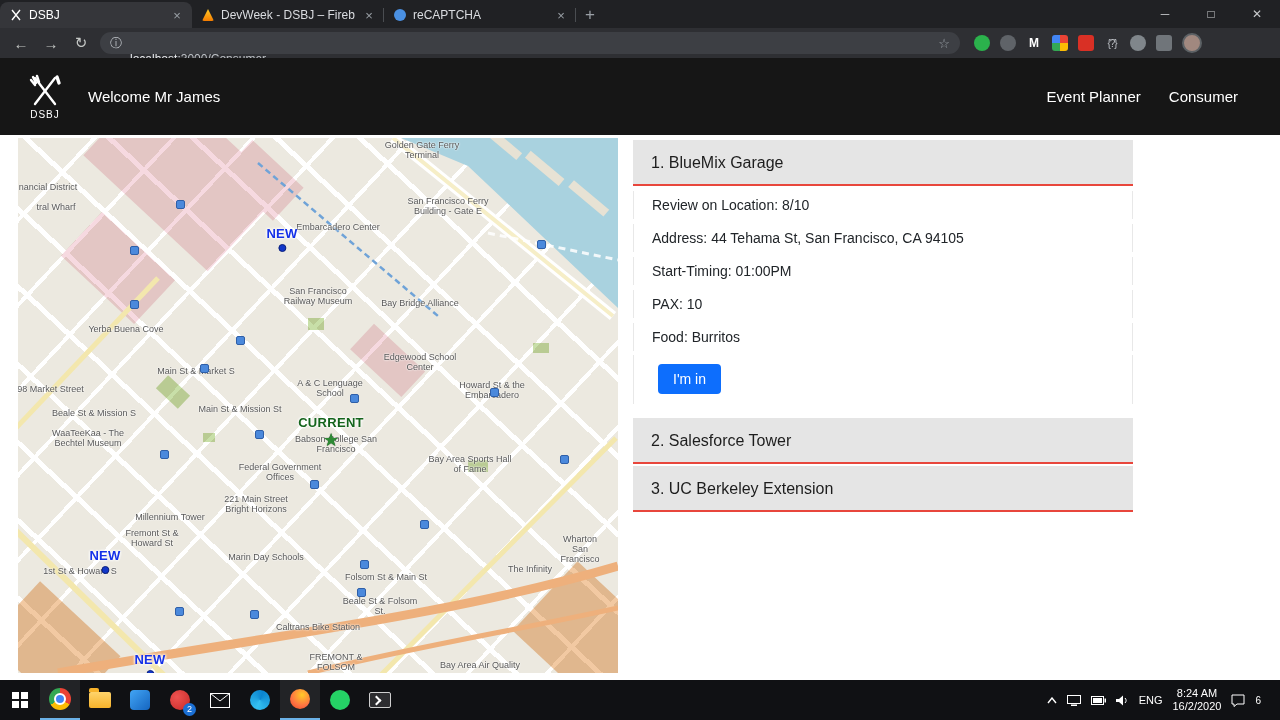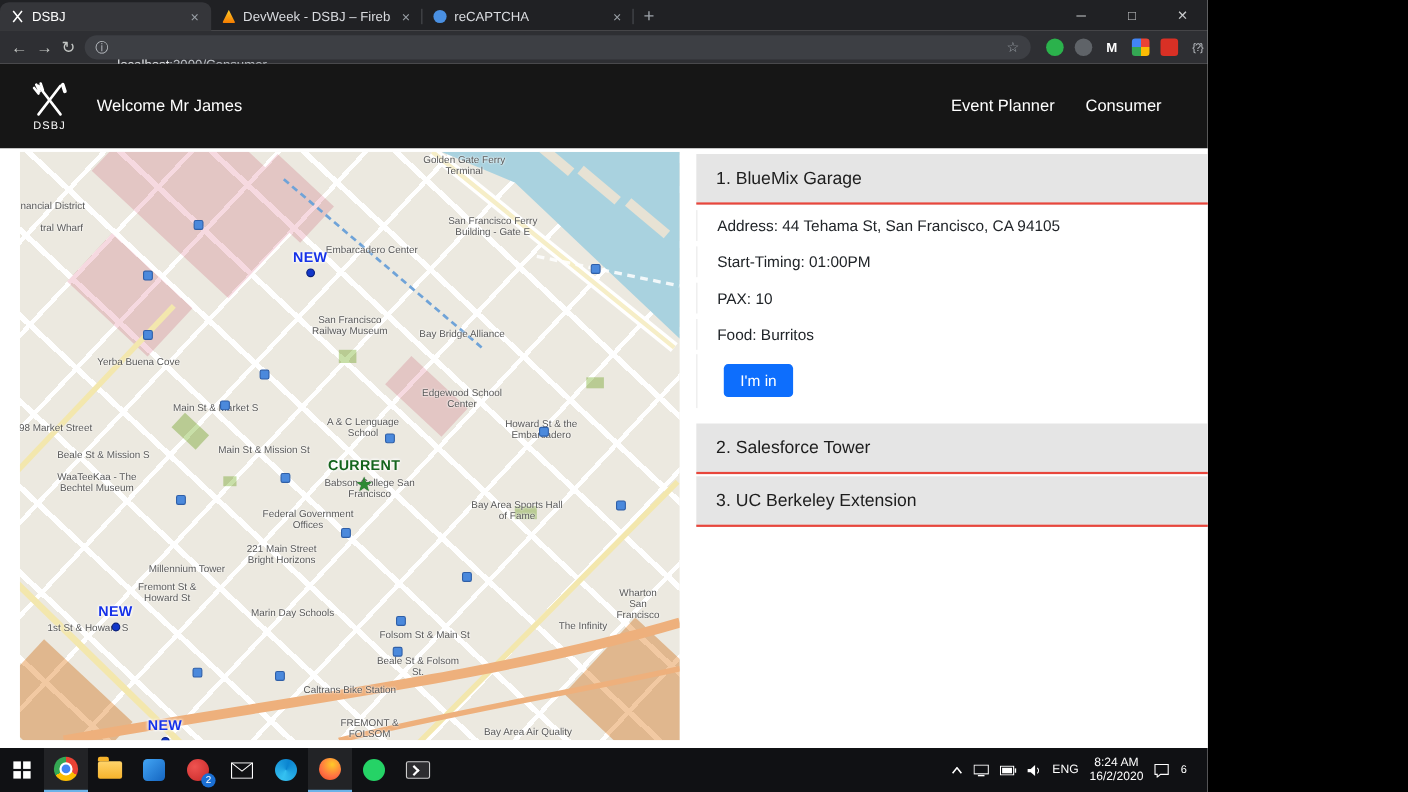--- a/index.html
+++ b/index.html
@@ -1,18 +1,18 @@
 <!DOCTYPE html>
 <html style="--red-line: #e8463c; --primary-button: #0d6efd;"><head>
 <meta charset="utf-8">
 <style>
   * { margin:0; padding:0; box-sizing:border-box; }
   html,body { width:1280px; height:720px; overflow:hidden; }
   body { font-family:"Liberation Sans","DejaVu Sans",sans-serif; background:#000; }
-  .screen { position:relative; width:1098px; height:720px; overflow:hidden; background:#fff; }
+  .screen { position:relative; width:1280px; height:720px; overflow:hidden; background:#fff; }
 
   
   .tabstrip { position:absolute; top:0; left:0; right:0; height:28px; background:#202124; display:flex; align-items:flex-end; }
   .tab { width:192px; height:26px; display:flex; align-items:center; gap:7px; padding:0 8px 0 10px; color:#dadce0; font-size:12px; cursor:pointer; position:relative; }
   .tab.active { background:#35363a; border-radius:8px 8px 0 0; color:#fff; }
   .tab .tab-title { flex:1; white-space:nowrap; overflow:hidden; }
   .tab .tab-close { color:#9aa0a6; font-size:13px; width:14px; text-align:center; }
   .tab:not(.active)::after { content:""; position:absolute; right:0; top:6px; bottom:6px; width:1px; background:#4a4d51; }
   .fav { width:12px; height:12px; flex:0 0 12px; border-radius:2px; }
   .fav-firebase { background:linear-gradient(#ffca28,#f57c00); clip-path:polygon(50% 0,100% 100%,0 100%); }
@@ -289,20 +289,21 @@
             <span class="marker-dot">★</span>
           </div>
         </div>
     </div>
 
     <div class="panel">
 
       <div class="loc">
         <div class="loc-header">1. BlueMix Garage</div>
         <div class="loc-body expanded">
+          <div class="detail-row">Review on Location: 8/10</div>
           <div class="detail-row">Address: 44 Tehama St, San Francisco, CA 94105</div>
           <div class="detail-row">Start-Timing: 01:00PM</div>
           <div class="detail-row">PAX: 10</div>
           <div class="detail-row">Food: Burritos</div>
           <div class="btn-row">
             <button class="im-in-btn">I'm in</button>
           </div>
         </div>
       </div>
 

